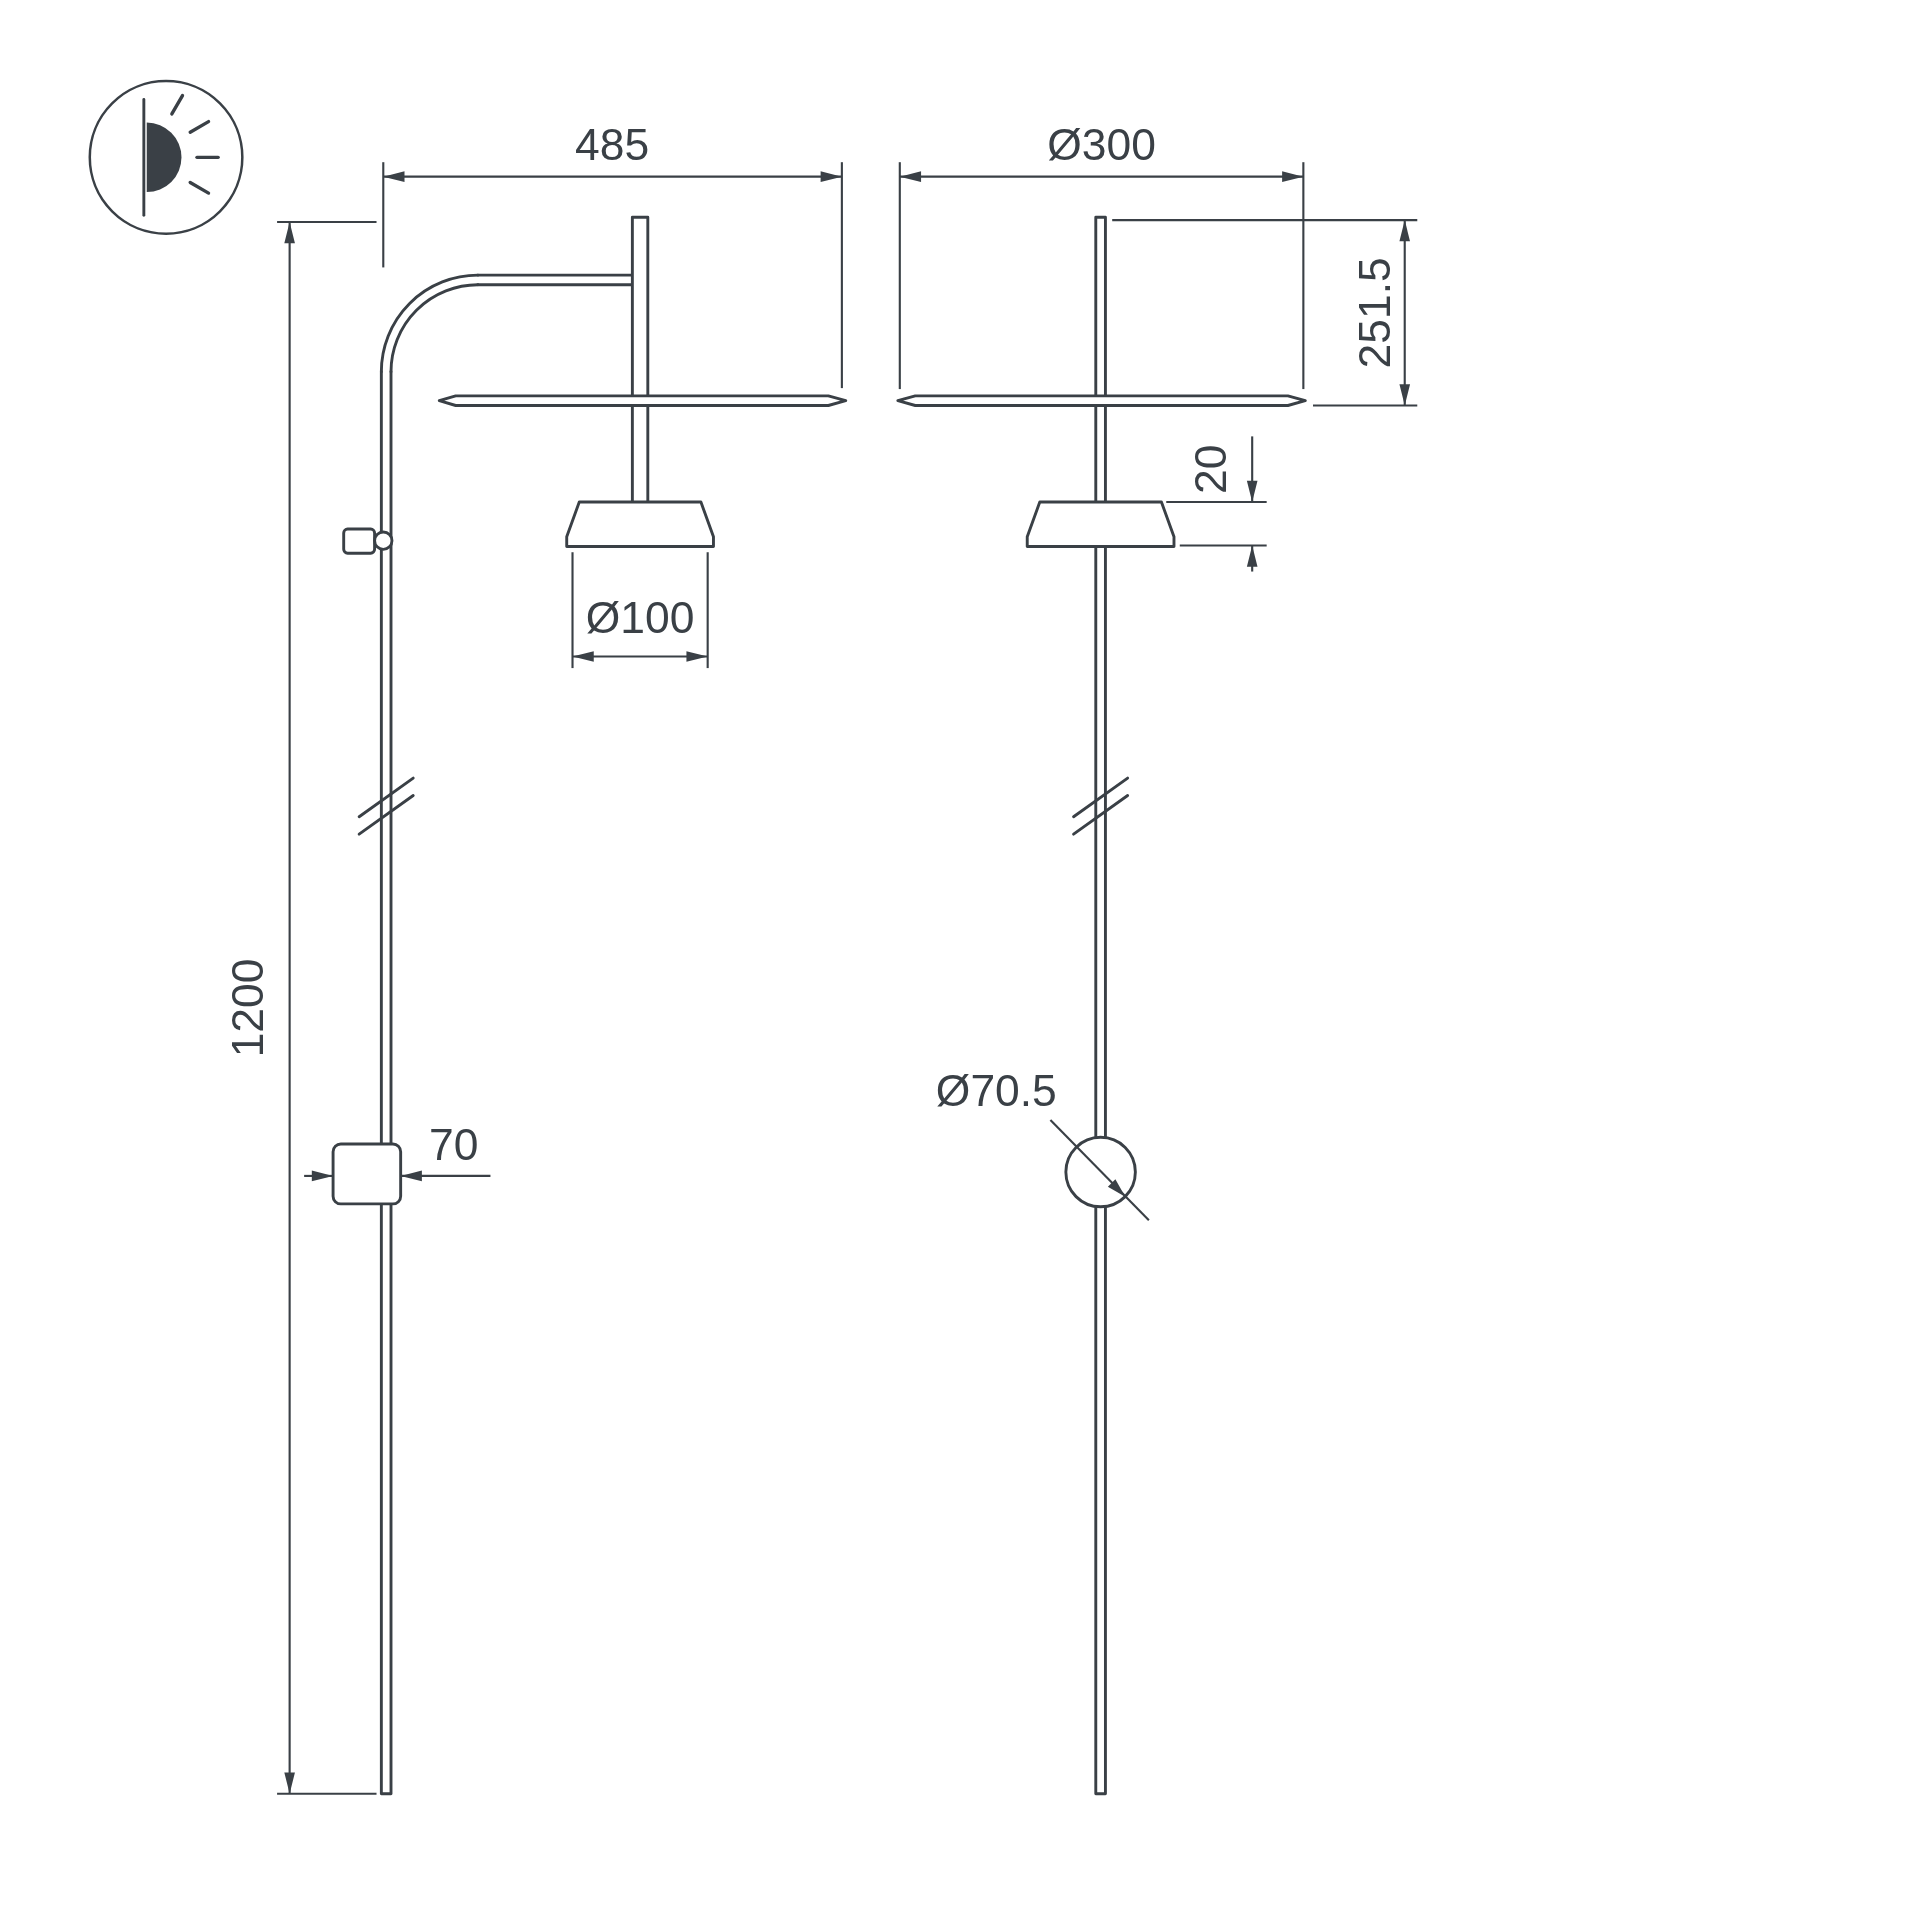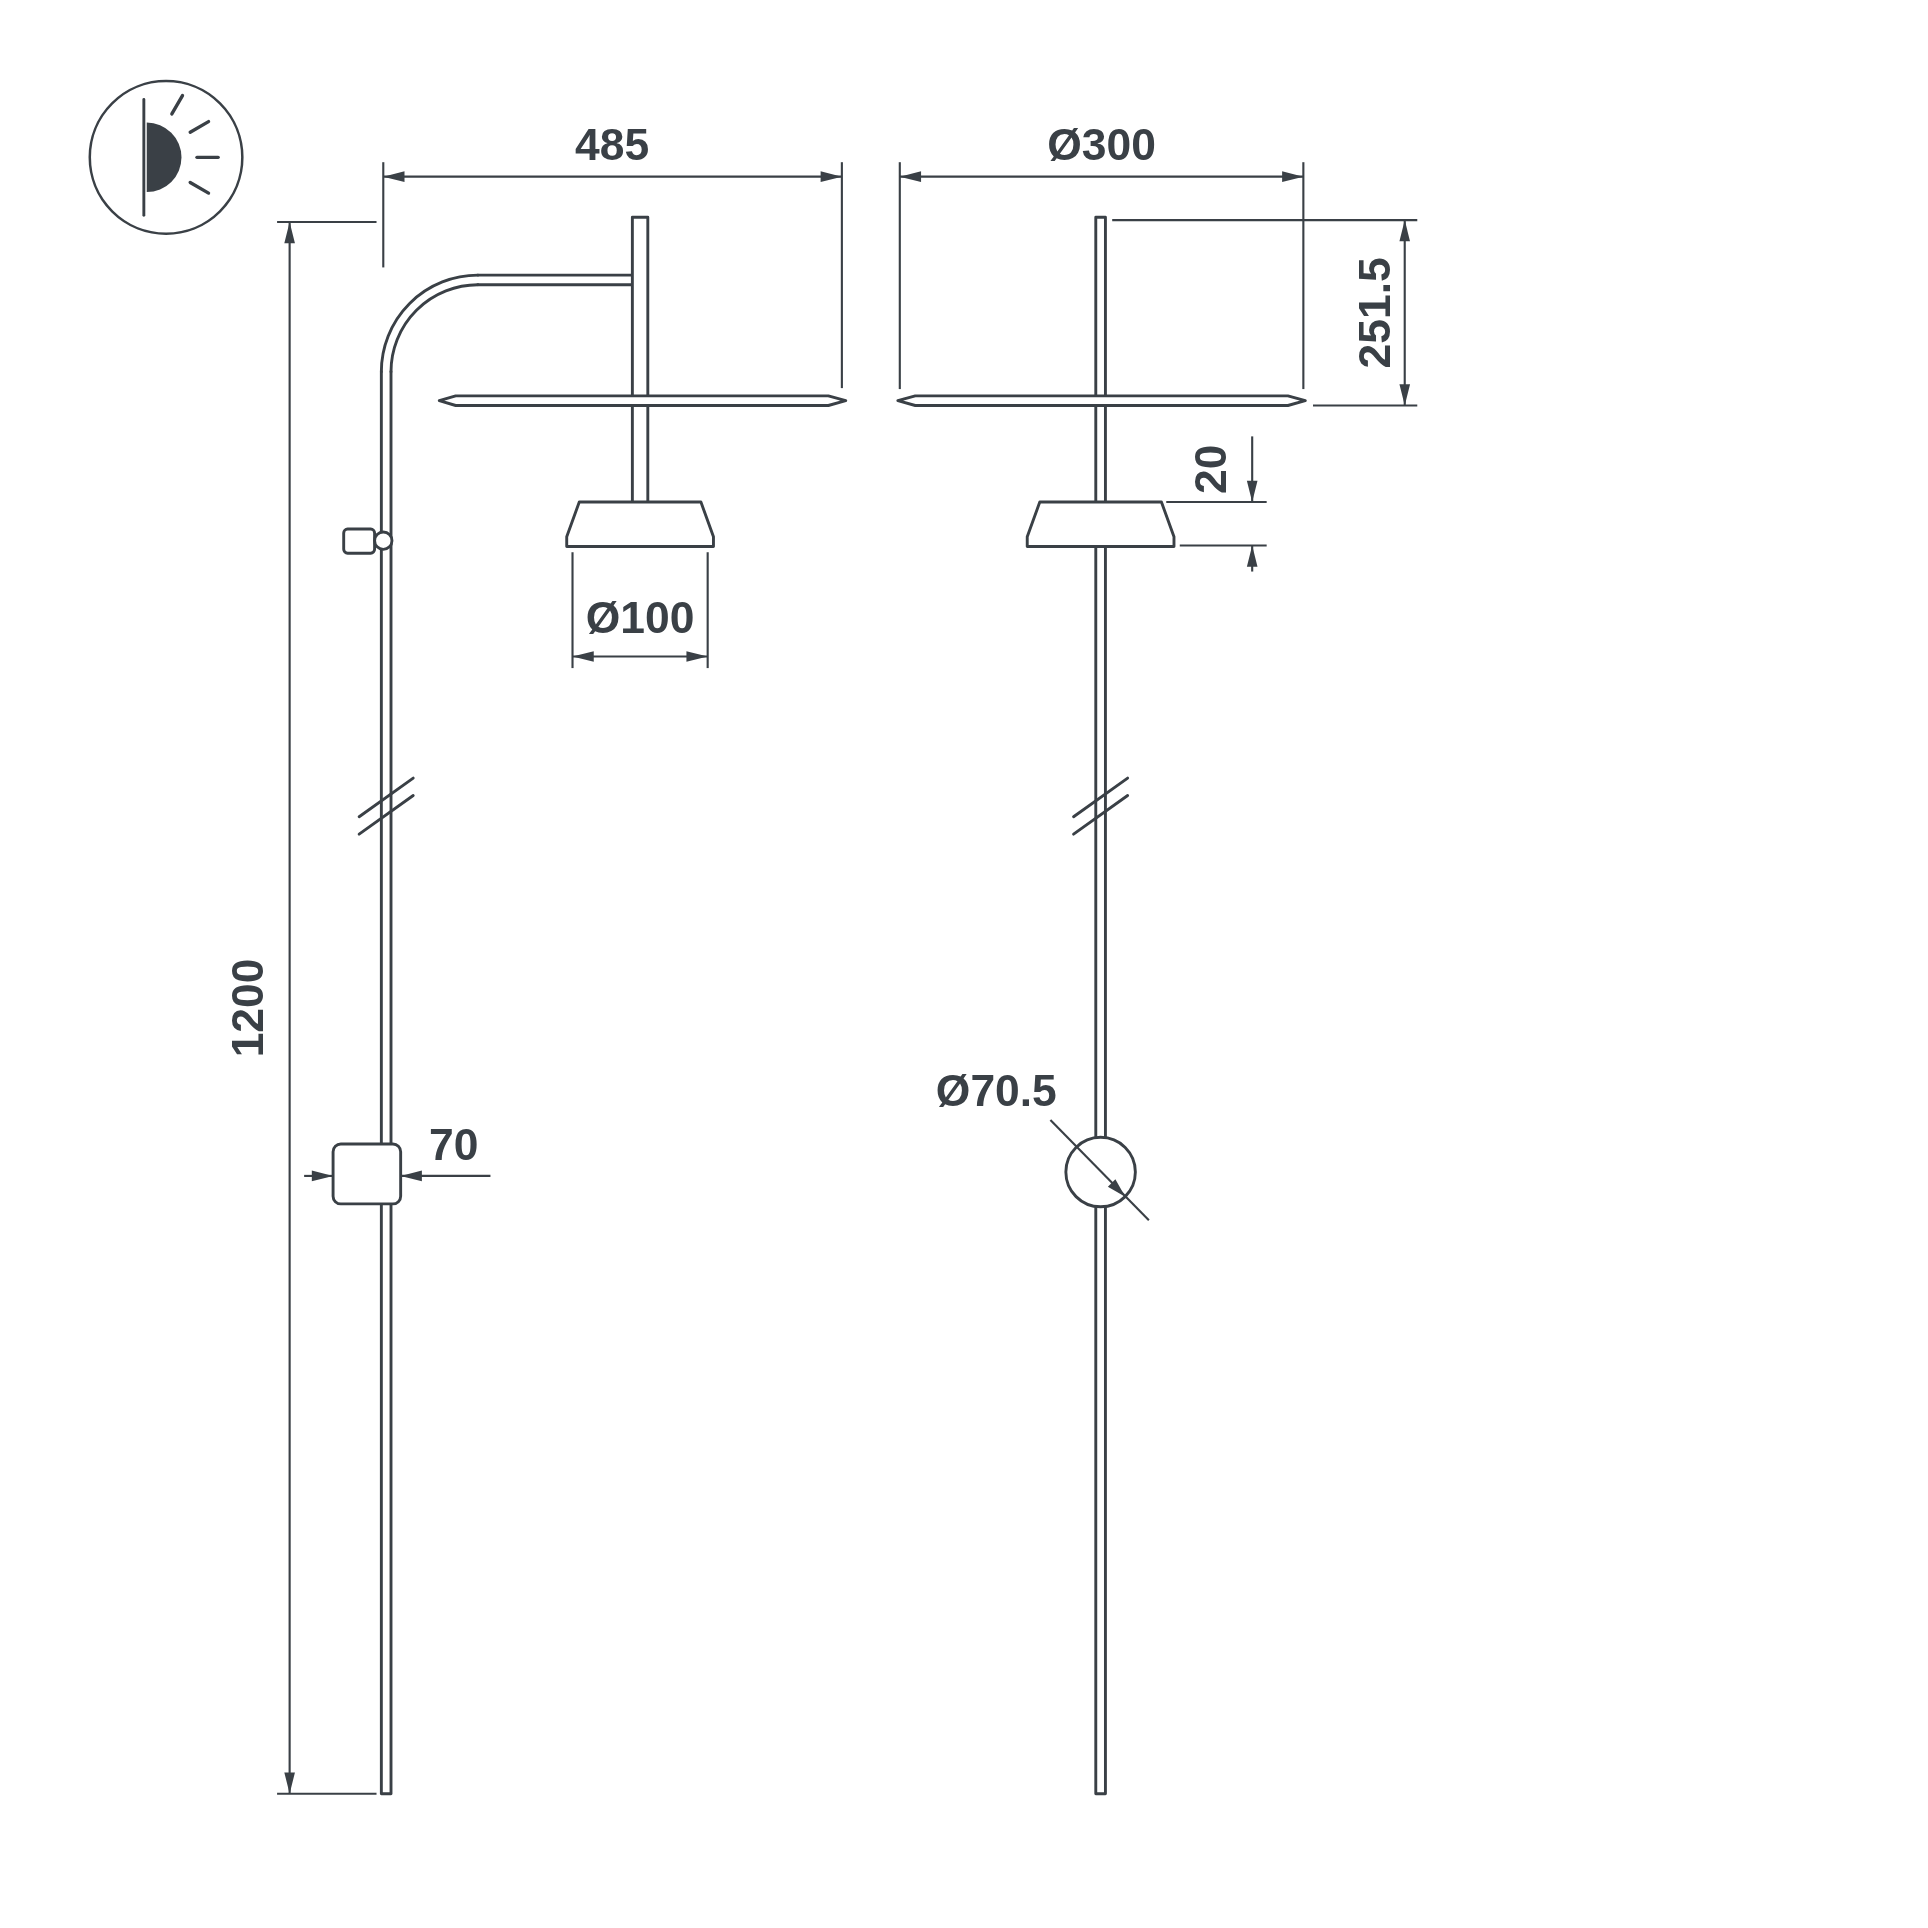--- a/index.html
+++ b/index.html
@@ -1,17 +1,17 @@
 <!DOCTYPE html>
 <html style="--line-color: #3a4046; --bg: #ffffff;"><head>
 <meta charset="utf-8">
 <style>
   :root { --line-color:#3a4046; --bg:#ffffff; }
   html,body{margin:0;padding:0;background:#fff;}
-  .stage{width:1928px;height:1928px;background:var(--bg);position:relative;overflow:hidden;font-weight:bold;}
+  .stage{width:1928px;height:1928px;background:var(--bg);position:relative;overflow:hidden;}
   svg{display:block;}
   
   .ol{fill:#ffffff;stroke:var(--line-color);stroke-width:3;stroke-linejoin:round;}
   .oln{fill:none;stroke:var(--line-color);stroke-width:3;stroke-linecap:round;stroke-linejoin:round;}
   
   .dl{fill:none;stroke:var(--line-color);stroke-width:2.2;stroke-linecap:butt;}
   
   .ar{fill:var(--line-color);stroke:none;}
   
   .dt{font-family:"Liberation Sans",sans-serif;font-size:46px;fill:var(--line-color);}

